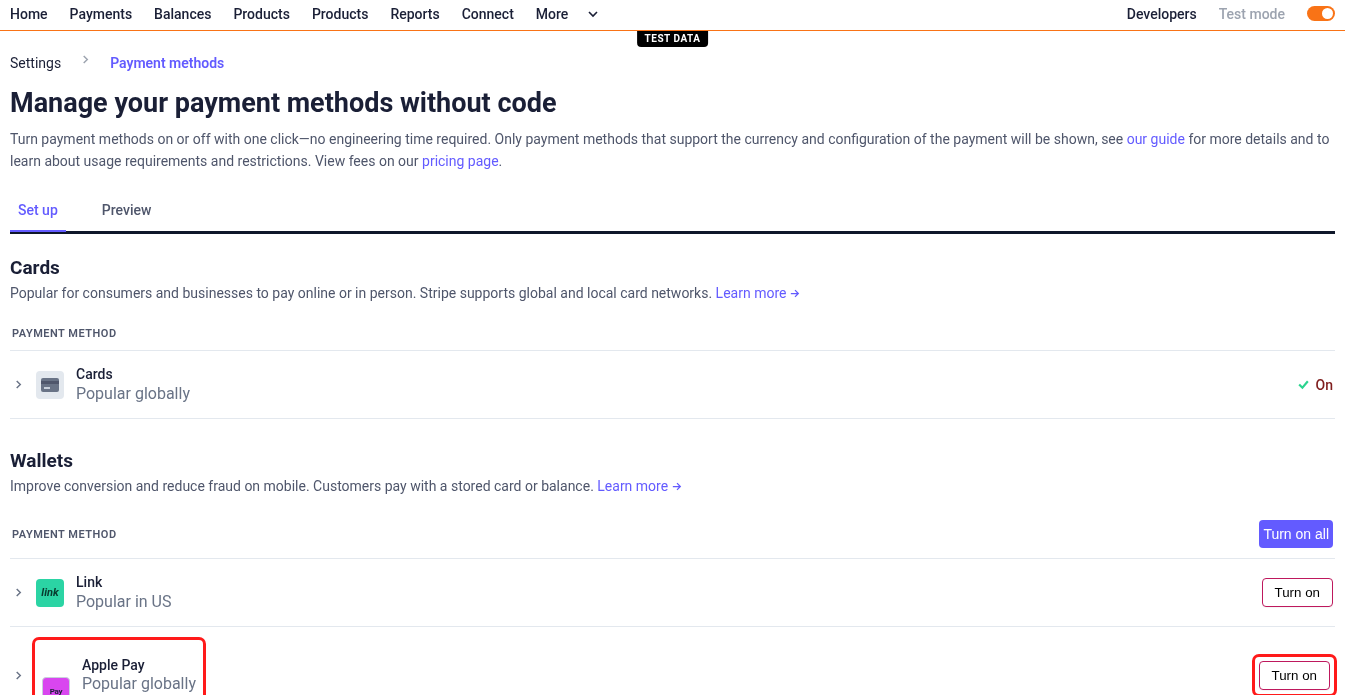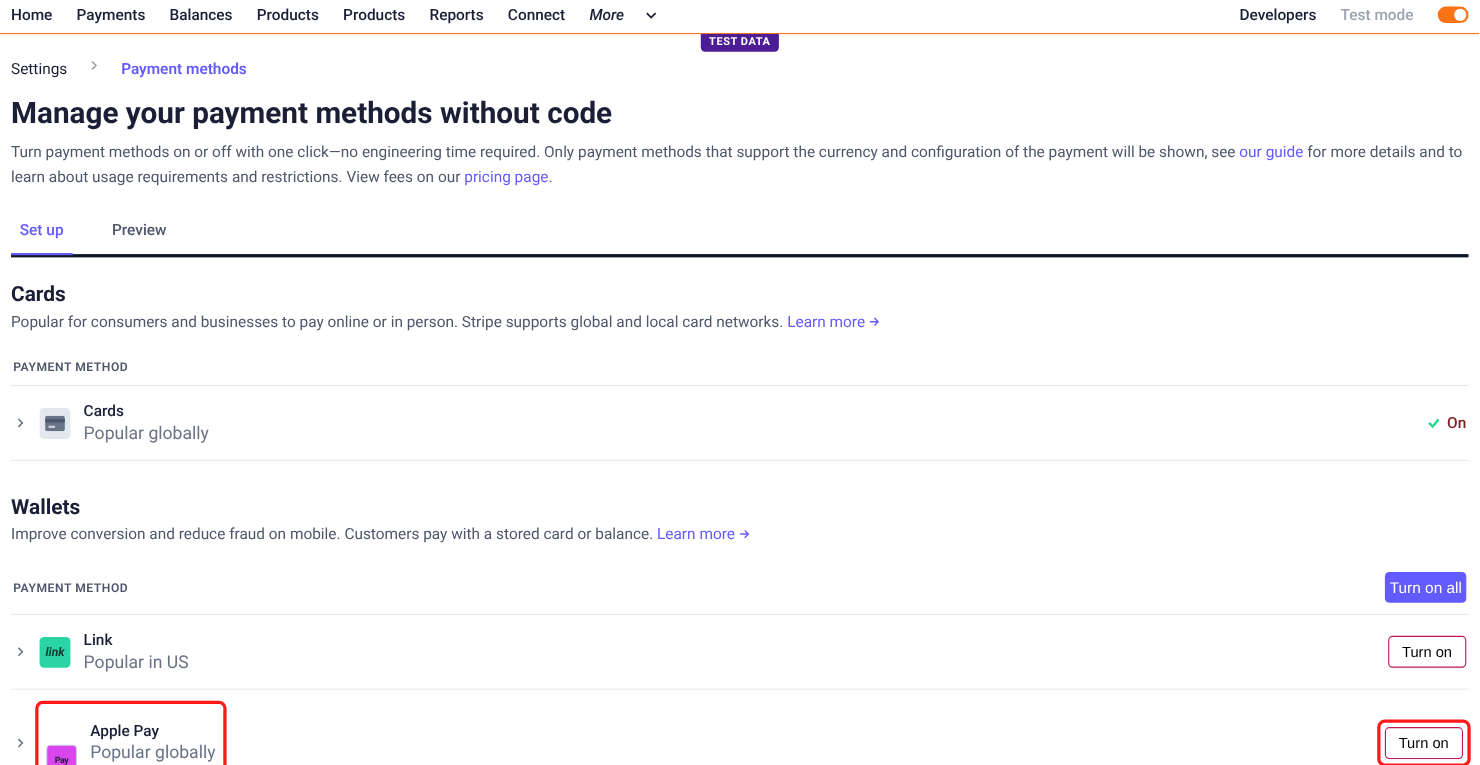--- a/index.html
+++ b/index.html
@@ -2,28 +2,28 @@
 <html><head>
 <meta charset="utf-8">
 <style>
   * { box-sizing: border-box; margin: 0; padding: 0; }
   body { font-family: -apple-system, BlinkMacSystemFont, "Segoe UI", Roboto, sans-serif; color: #1a1f36; font-size: 14px; background: #fff; }
   a { color: #635bff; text-decoration: none; }
 
   .topnav { display: flex; align-items: center; padding: 6px 10px 8px; border-bottom: 1px solid #f97316; position: relative; }
   .topnav-left { display: flex; gap: 22px; align-items: center; }
   .topnav-item { font-weight: 500; color: #1a1f36; cursor: pointer; }
-  .topnav-more { display: flex; align-items: center; gap: 20px; font-style: italic; }
+  .topnav-more { display: flex; align-items: center; gap: 20px; }
   .chev-down { display:inline-block; }
   .topnav-right { margin-left: auto; display: flex; align-items: flex-start; gap: 22px; }
   .test-mode-label { color: #9ca3af; font-weight: 500; }
   .toggle { width: 28px; height: 15px; border-radius: 10px; background: #f97316; position: relative; display:inline-block; }
   .toggle::after { content:""; position:absolute; right:2px; top:2px; width:11px; height:11px; border-radius:50%; background:#fff; }
 
-  .test-data-badge { position: absolute; top: 31px; left: 50%; transform: translateX(-50%); background: #4c1d95; color: #fff; font-size: 10px; font-weight:700; letter-spacing: .5px; padding: 2px 8px 3px; border-radius: 0 0 4px 4px; }
+  .test-data-badge { position: absolute; top: 31px; left: 50%; transform: translateX(-50%); background: #000000; color: #fff; font-size: 10px; font-weight:700; letter-spacing: .5px; padding: 2px 8px 3px; border-radius: 0 0 4px 4px; }
 
   .page { padding: 10px 10px 40px; }
 
   .breadcrumbs { display: flex; align-items: flex-start; gap: 20px; margin: 14px 0 16px; font-size: 14px; }
   .breadcrumb-sep { color: #9ca3af; }
   .breadcrumb-current { color: #635bff; font-weight: 600; }
 
   .page-title { font-size: 27px; font-weight: 700; color: #1a1f36; margin-bottom: 10px; }
   .page-desc { color: #4f566b; line-height: 1.55; max-width: 1320px; margin-bottom: 26px; }
 

